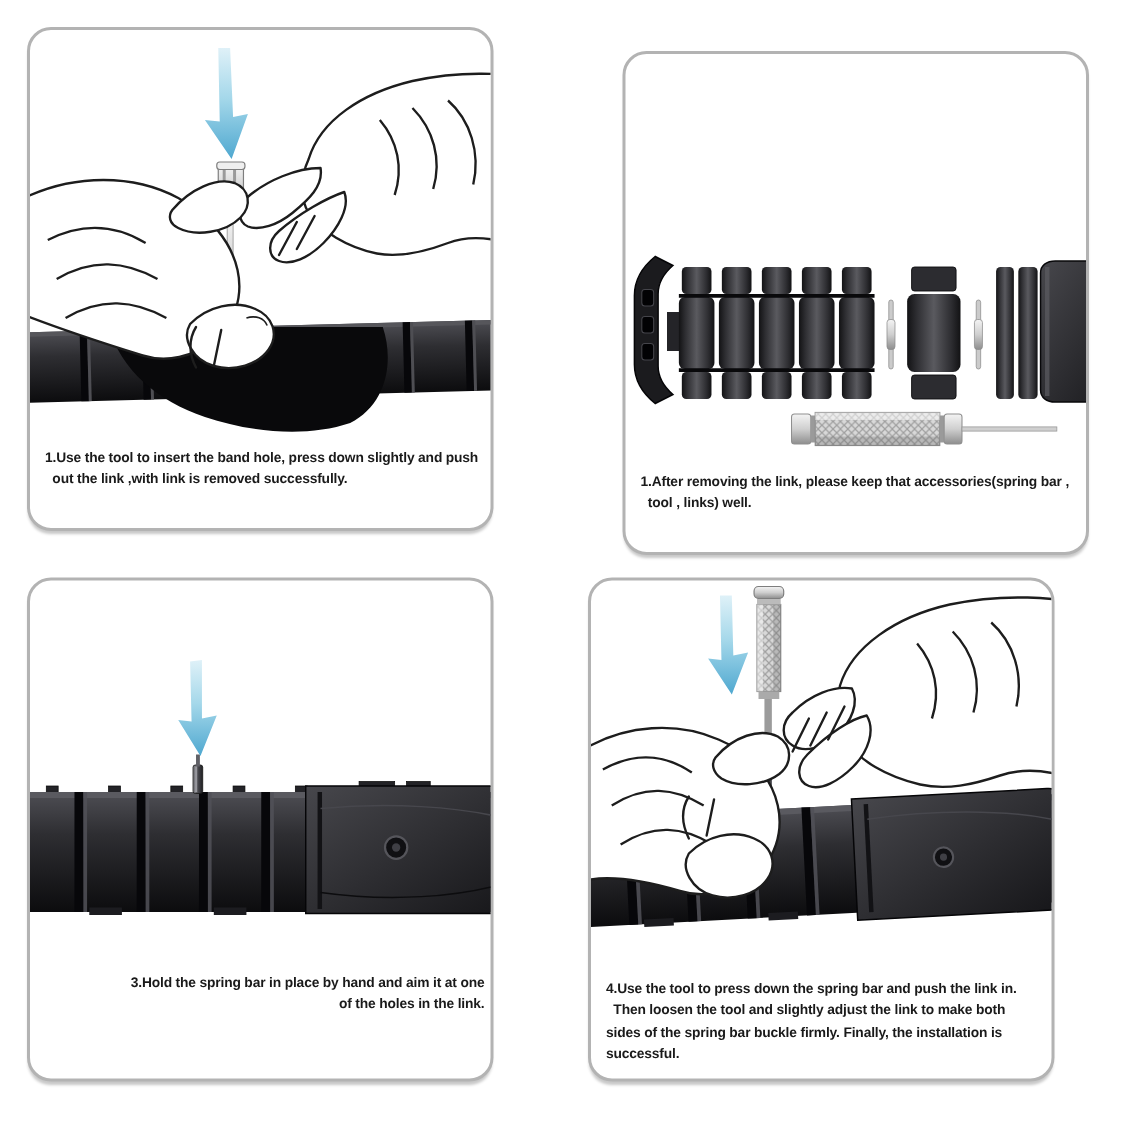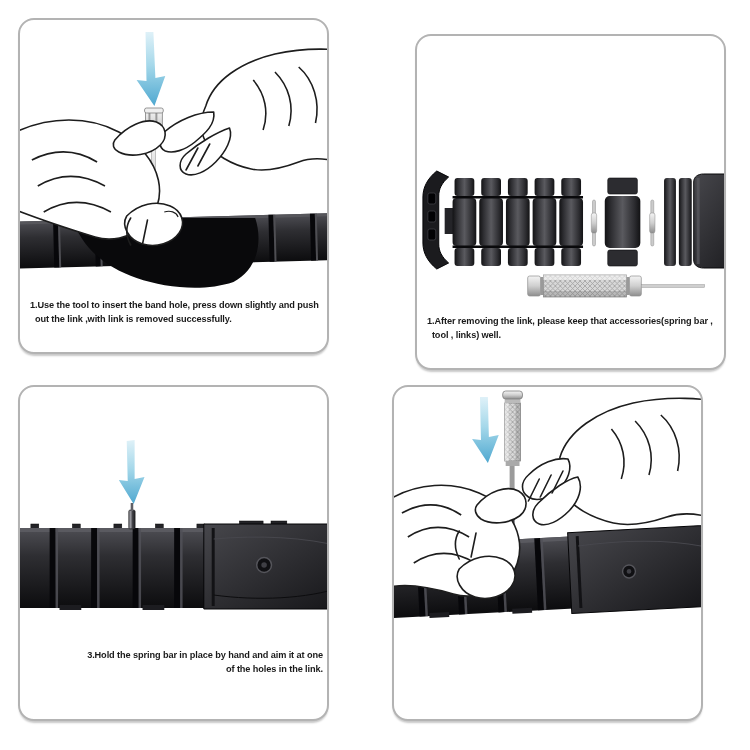--- a/index.html
+++ b/index.html
@@ -327,13 +327,17 @@
     </g>
 
     <g stroke="#1d1d1d" stroke-width="1.6" fill="none" stroke-linecap="round">
       <path d="M136,114 L147,92"></path>
         <path d="M148,110 L159,88"></path>
         <path d="M160,106 L171,84"></path>
       <path d="M66,172 C61,162 61,152 66,144"></path>
         <path d="M78,170 L83,146"></path>
     </g>
   </svg>
+  <div class="caption">4.Use the tool to press down the spring bar and push the link in.
+  Then loosen the tool and slightly adjust the link to make both
+sides of the spring bar buckle firmly. Finally, the installation is
+successful.</div>
 </div>
 
 </body></html>

